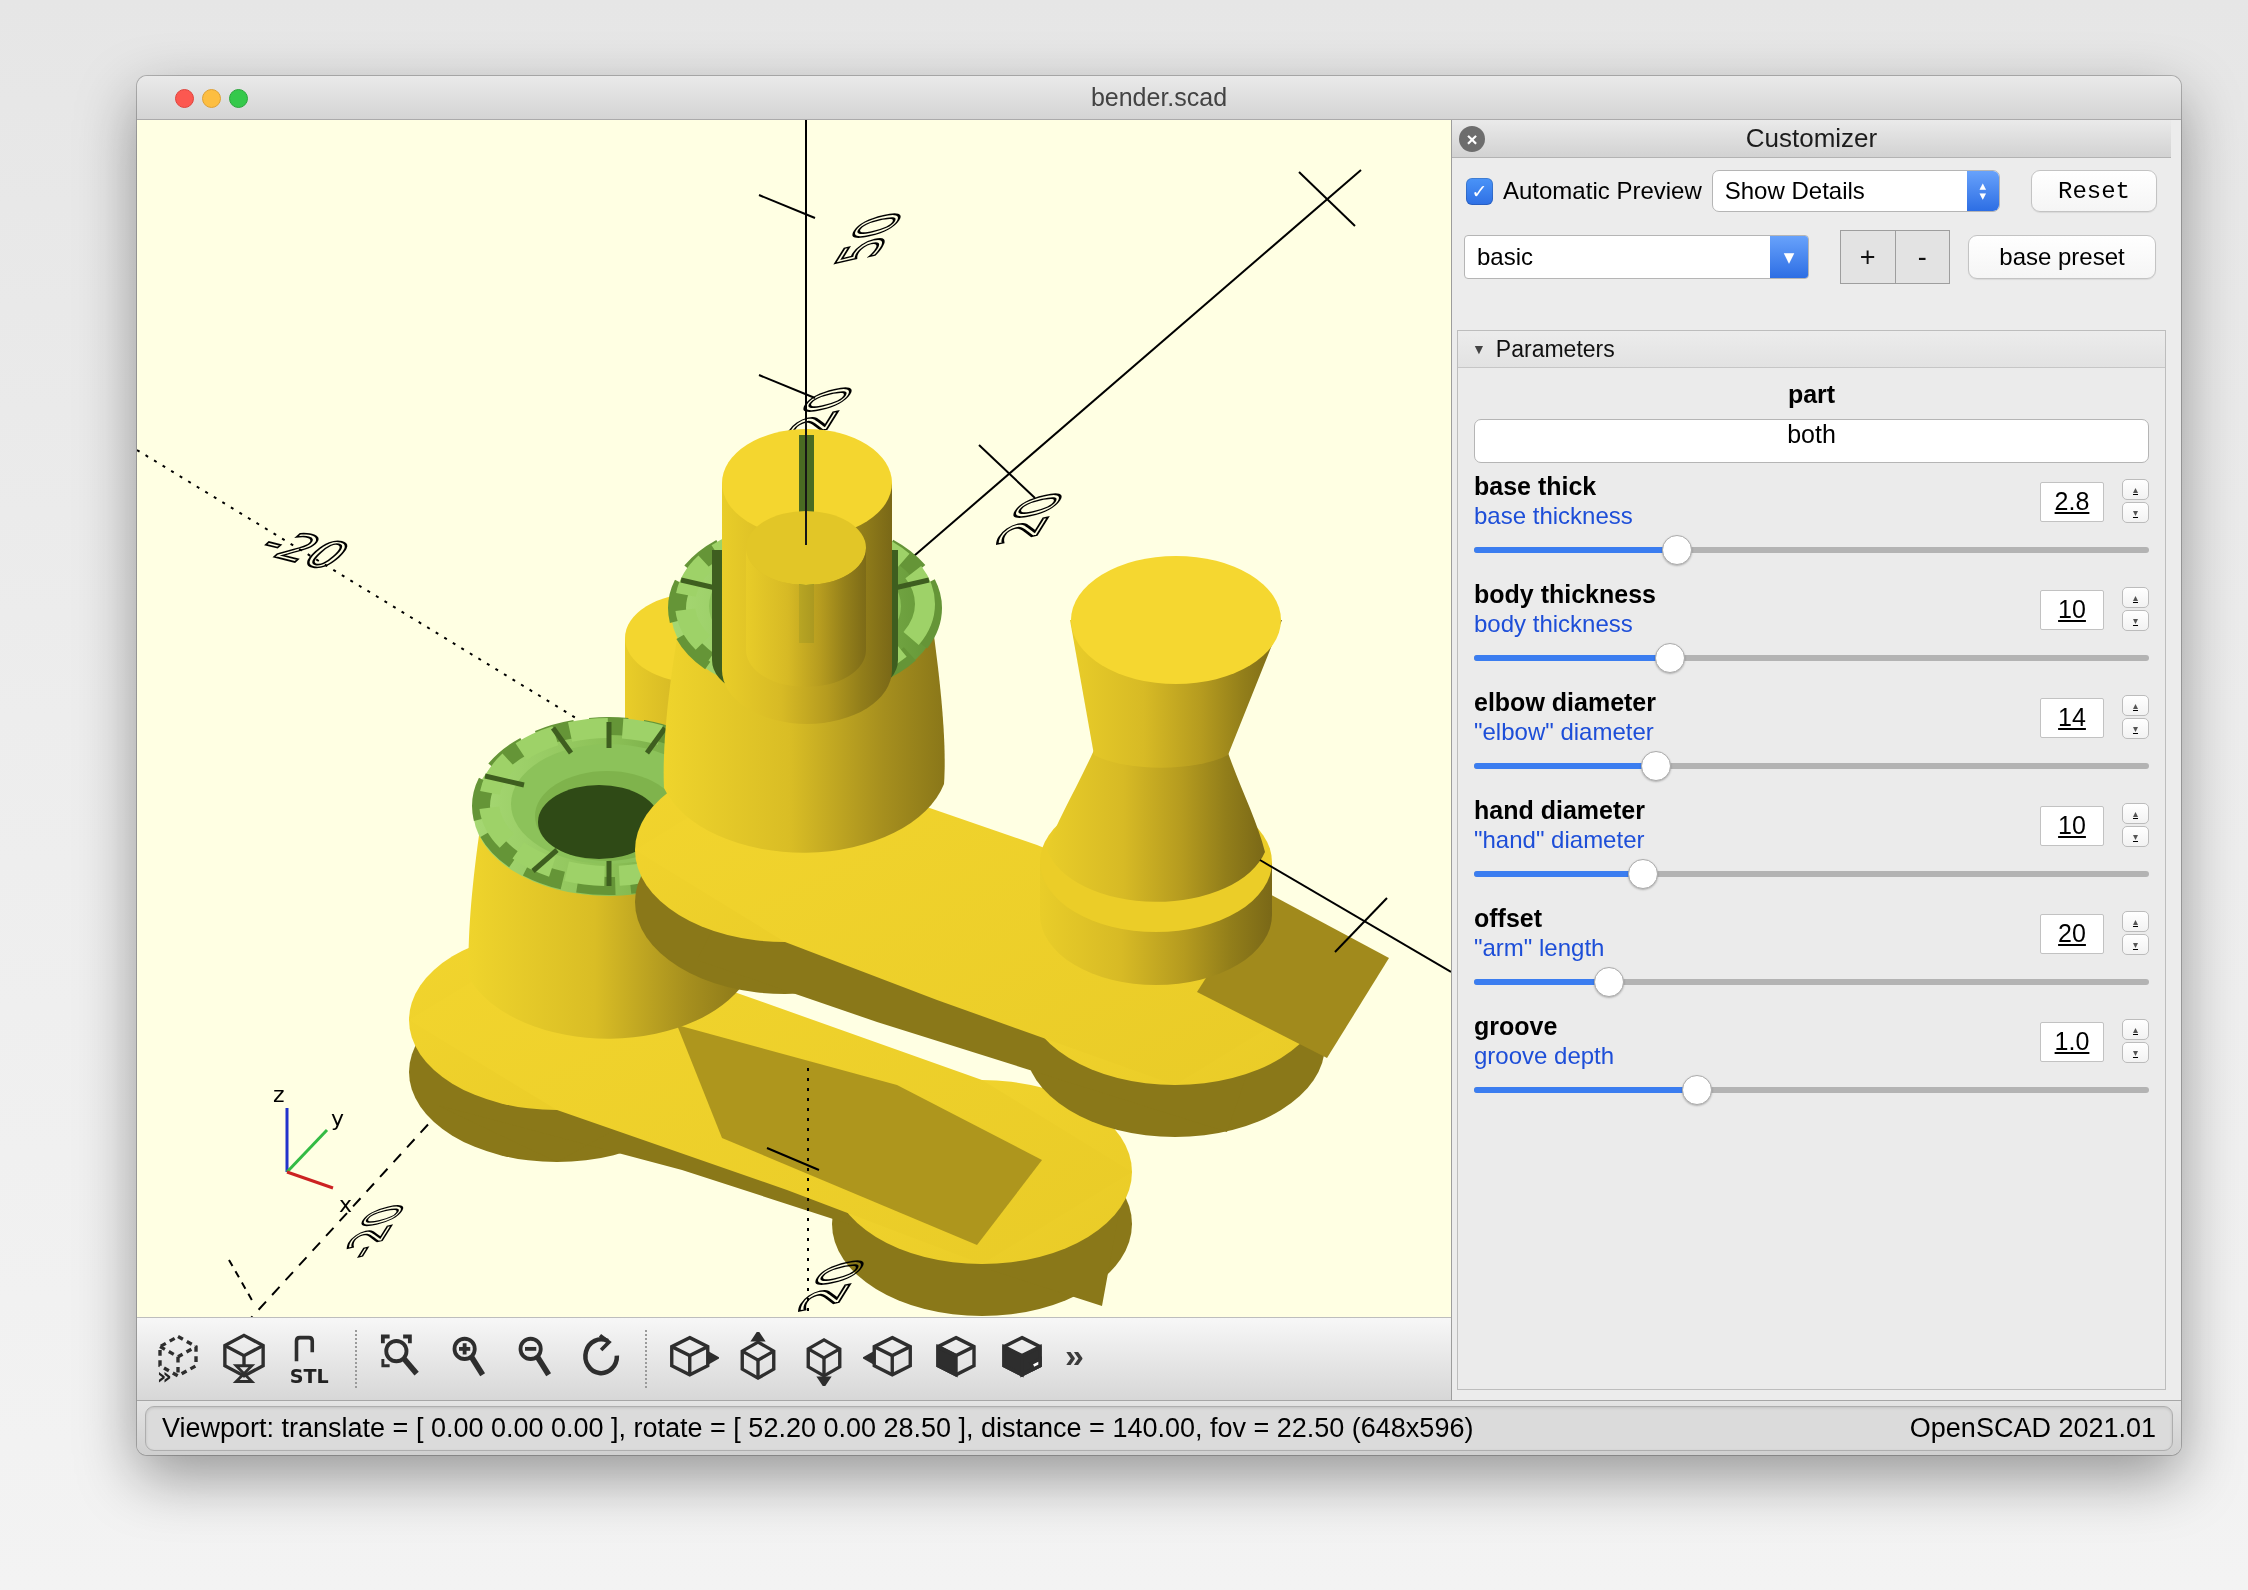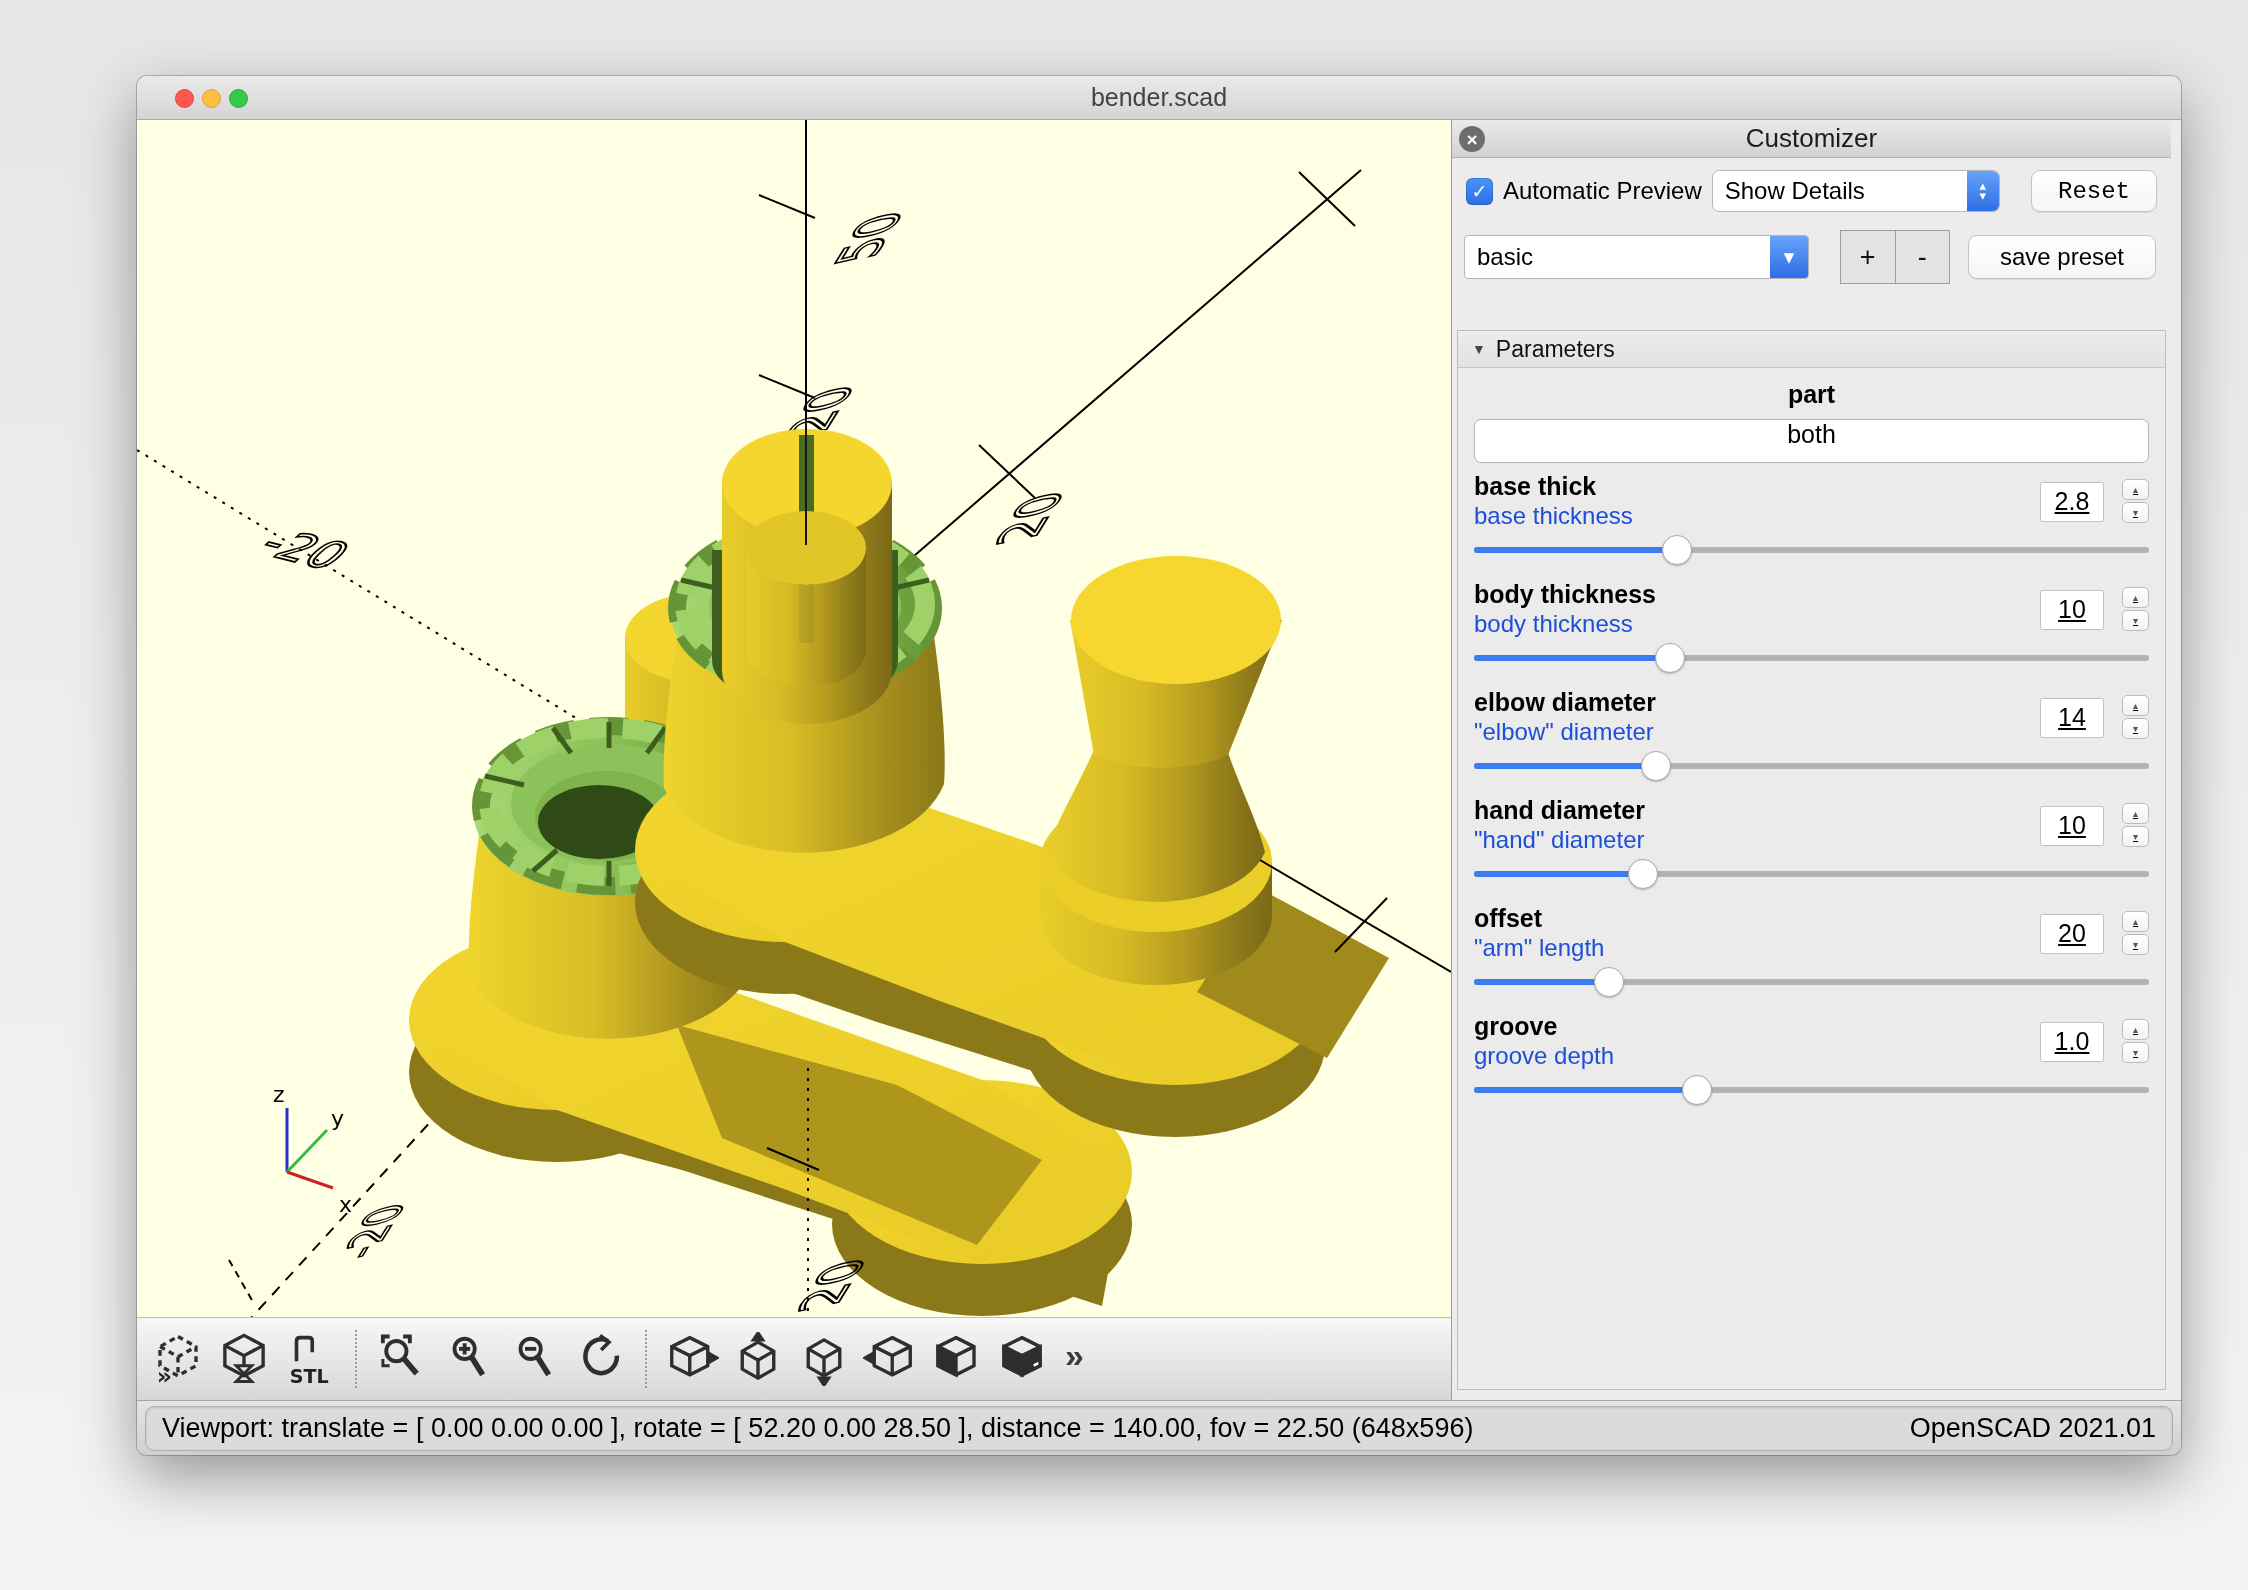--- a/index.html
+++ b/index.html
@@ -467,21 +467,21 @@
 
       <div class="cust-row2">
         <div class="dropdown dd-preset">
           <div class="dd-text">basic</div>
           <div class="dd-chevron">▾</div>
         </div>
         <div class="pm-group">
           <div class="pm-cell">+</div>
           <div class="pm-cell">-</div>
         </div>
-        <div class="btn btn-save">save preset</div>
+        <div class="btn btn-save">base preset</div>
       </div>
 
       <div class="groupbox">
         <div class="params-header">
           <span class="tri">▼</span>
           <span>Parameters</span>
         </div>
         <div class="part-label">part</div>
         <div class="dropdown dd-part">
           <div class="dd-text">both</div>

